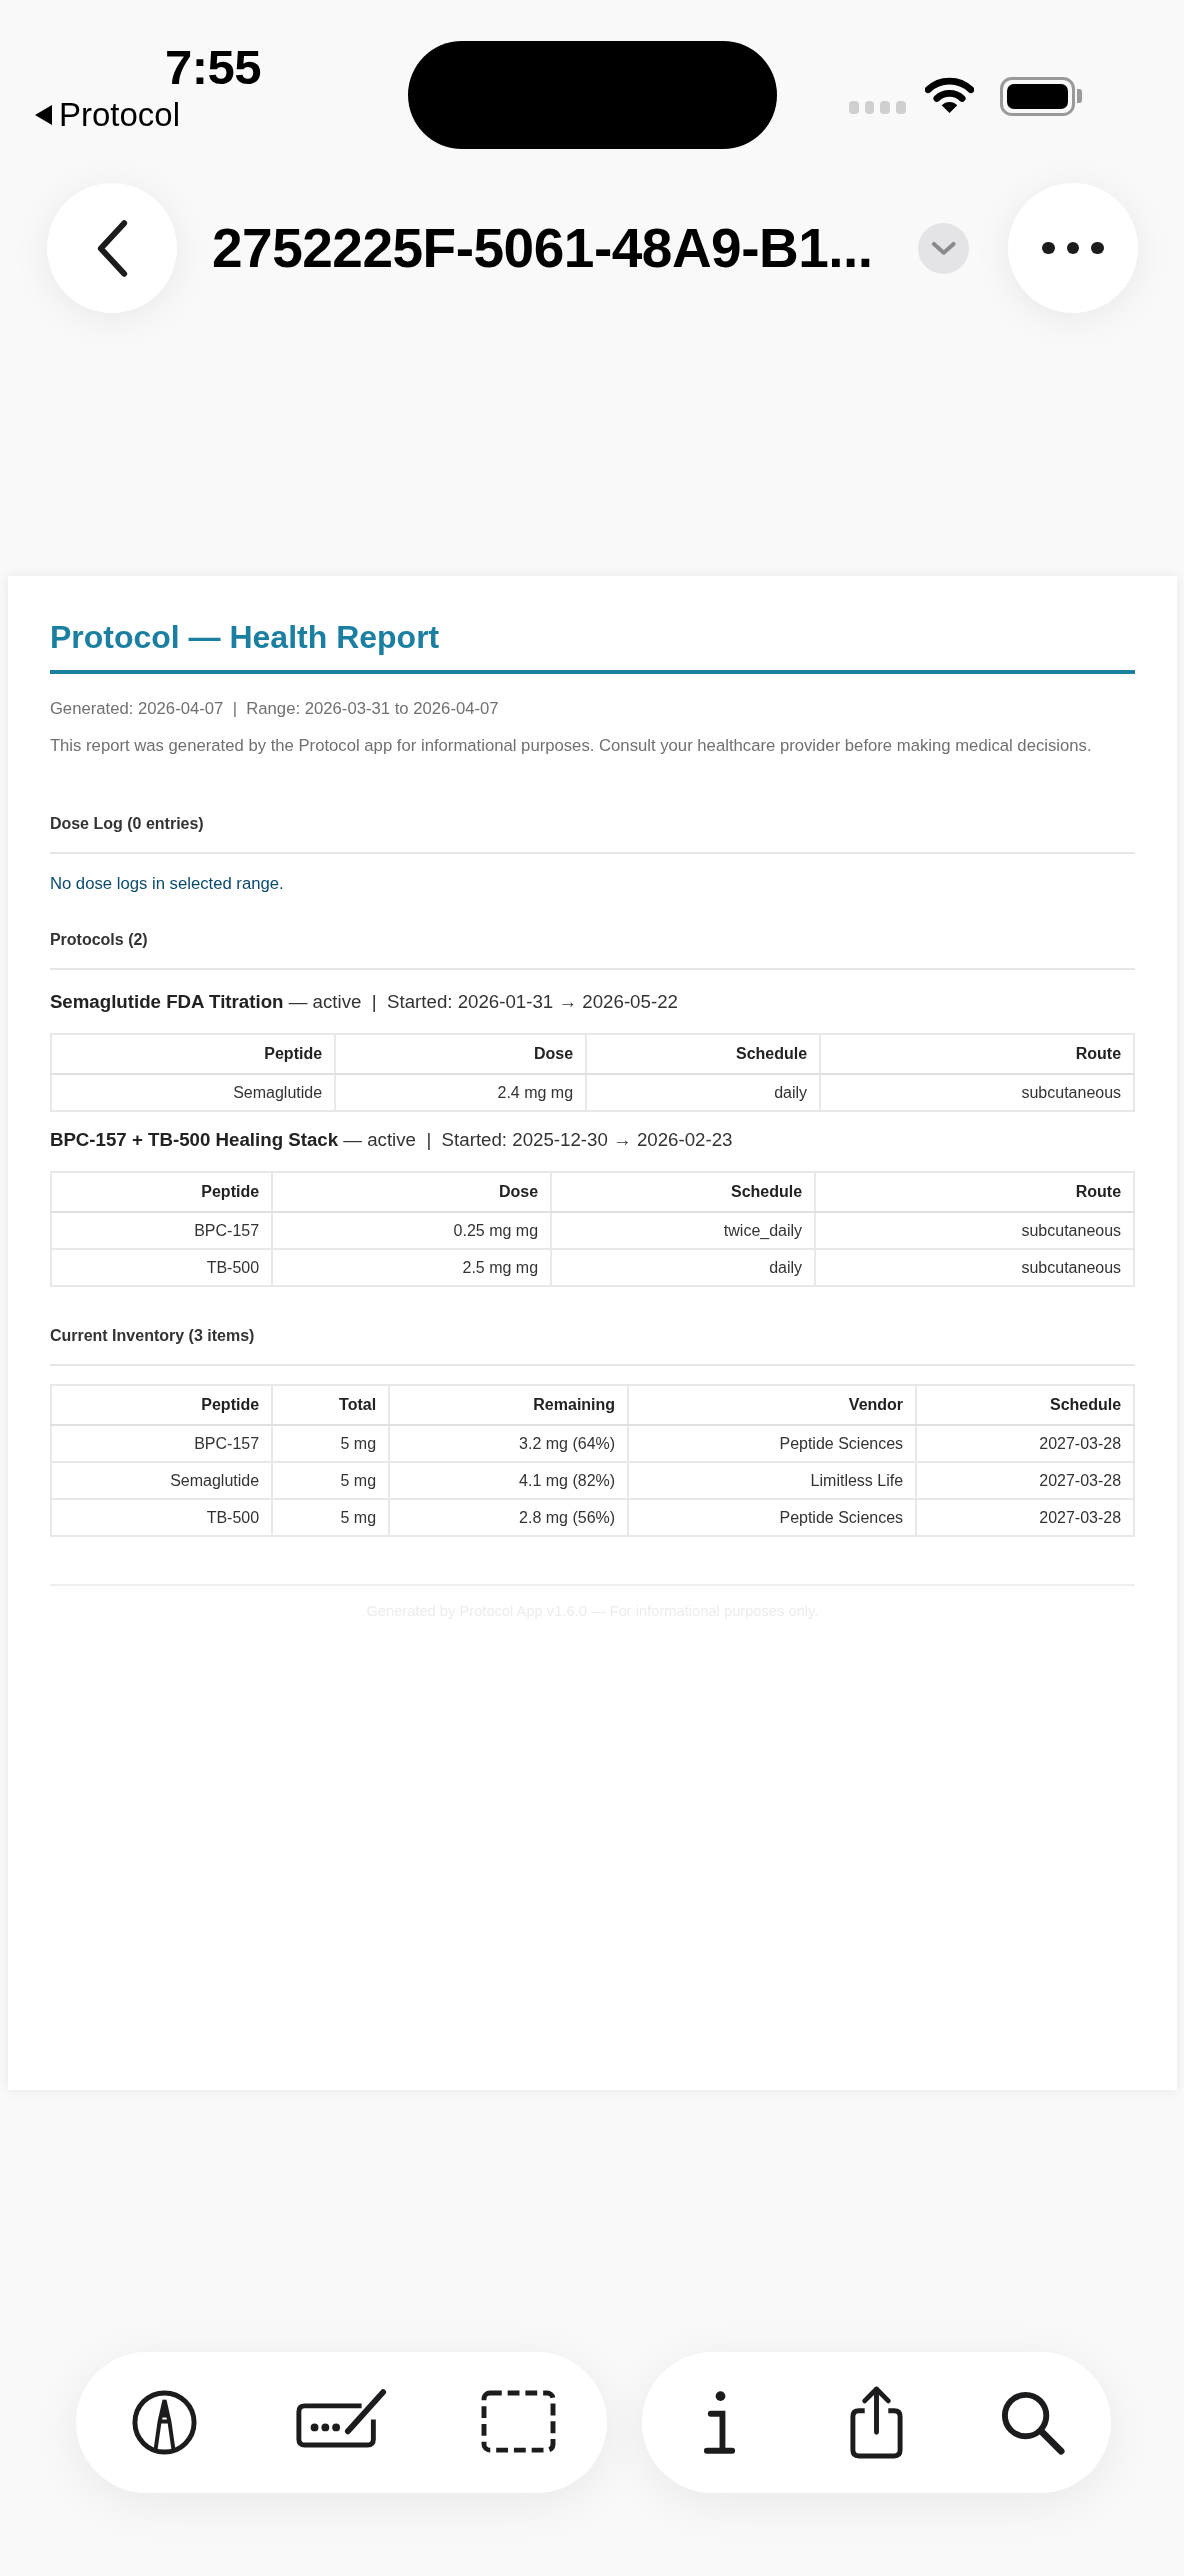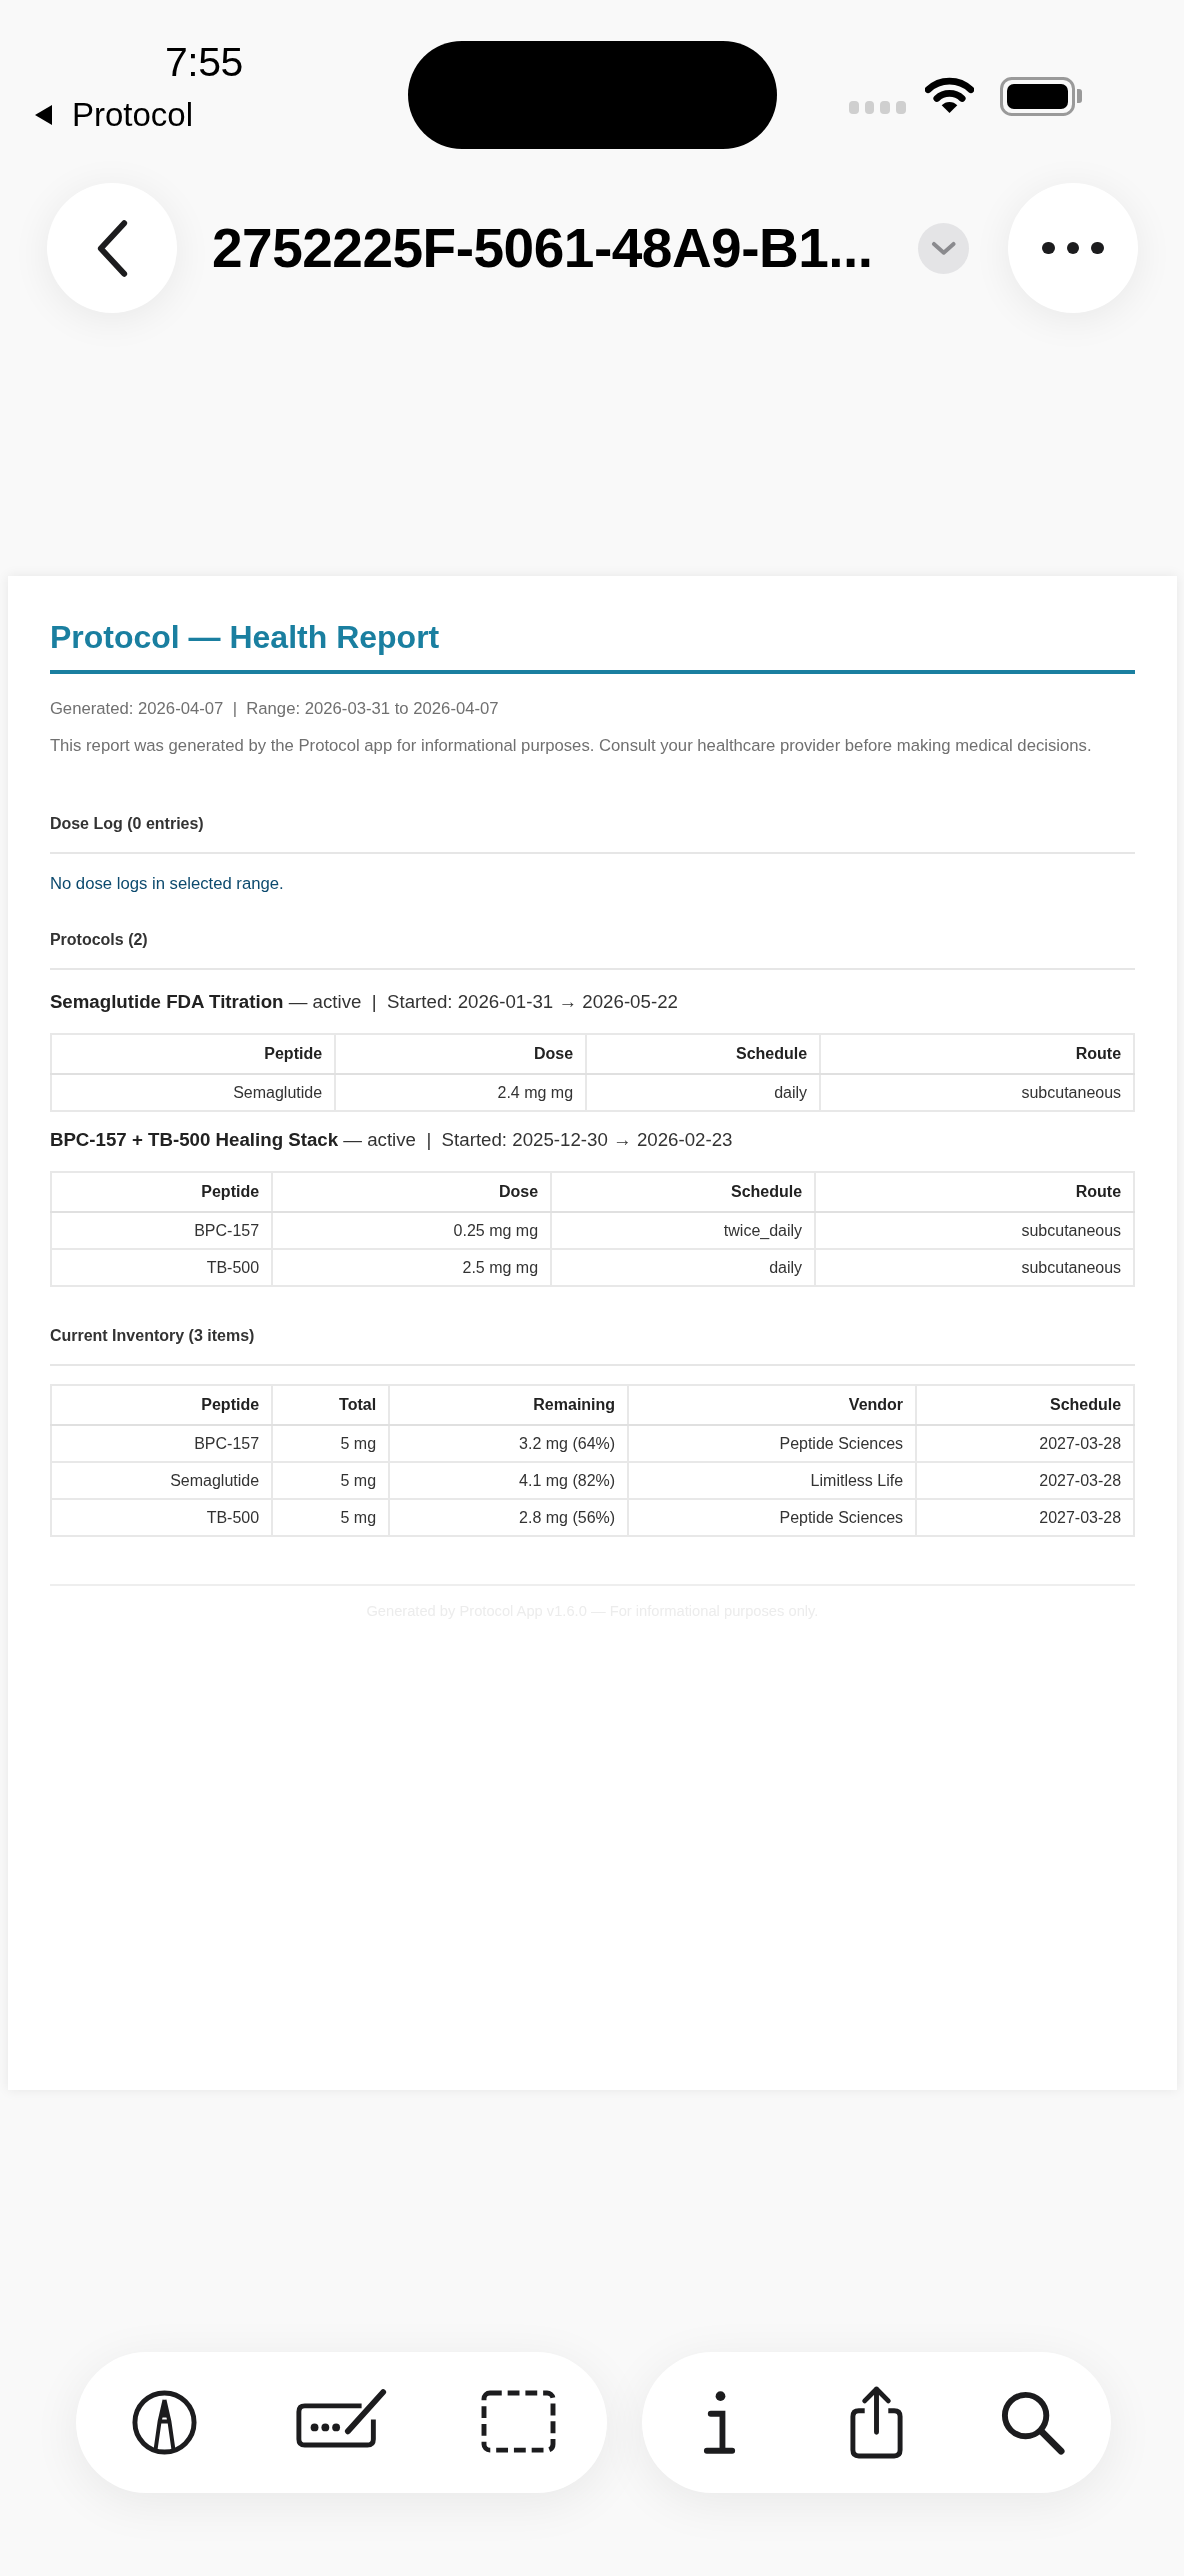--- a/index.html
+++ b/index.html
@@ -6,22 +6,22 @@
   html, body { width: 1185px; height: 2576px; overflow: hidden; }
   body {
     background: #f9f9f9;
     font-family: "Liberation Sans", "DejaVu Sans", sans-serif;
     color: #1c1c1e;
     position: relative;
   }
   .abs { position: absolute; }
 
   
-  .time { left: 165px; top: 39px; font-size: 41px; font-weight: 400; letter-spacing: -0.5px; color: #000; }
-  .back-app { left: 35px; top: 96px; display: flex; align-items: center; gap: 20px; font-size: 33px; color: #000; }
+  .time { left: 165px; top: 39px; font-size: 49px; font-weight: 700; letter-spacing: -0.5px; color: #000; }
+  .back-app { left: 35px; top: 96px; display: flex; align-items: center; gap: 7px; font-size: 33px; color: #000; }
   .back-app .tri { width: 0; height: 0; border-top: 10.8px solid transparent; border-bottom: 10.8px solid transparent; border-right: 17.7px solid #000; }
   .island { left: 408px; top: 41px; width: 369px; height: 108px; background: #000; border-radius: 54px; }
   .signal { left: 849px; top: 101px; display: flex; gap: 5.9px; }
   .signal span { width: 9.8px; height: 12.8px; border-radius: 3.9px; background: #cfcfcf; }
   .wifi { left: 925px; top: 76px; }
   .battery { left: 1000px; top: 77px; width: 75px; height: 39px; border: 3.9px solid #9a9a9a; border-radius: 11.8px; padding: 3.9px; }
   .battery .fill { width: 100%; height: 100%; background: #000; border-radius: 6.9px; }
   .battery-cap { left: 1077px; top: 89px; width: 4.9px; height: 13.8px; background: #9a9a9a; border-radius: 0 2.9px 2.9px 0; }
 
   

